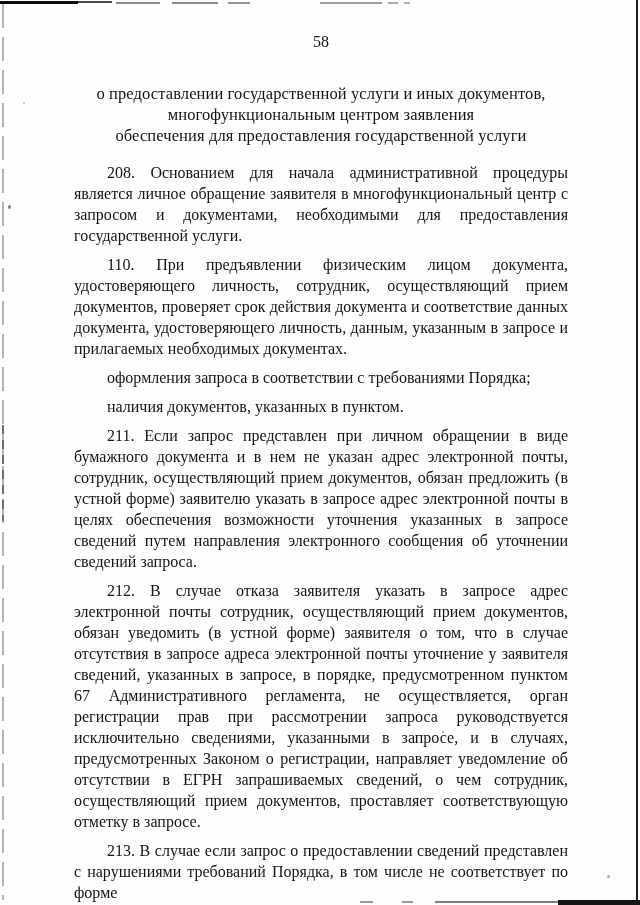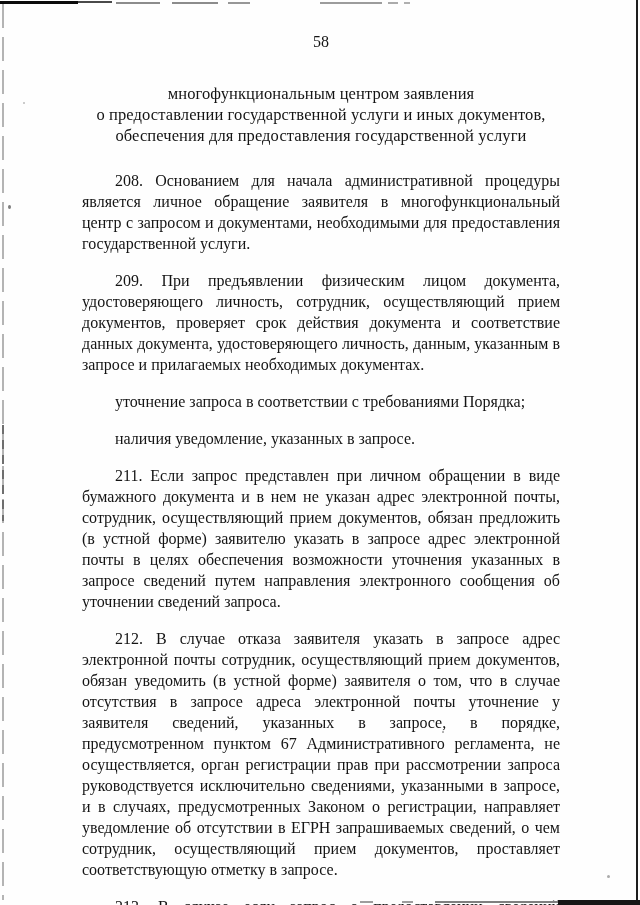--- a/index.html
+++ b/index.html
@@ -20,21 +20,21 @@
   .heading {
     position: absolute; top: 83px; left: 66px; width: 510px;
     text-align: center; font-size: 16.5px; line-height: 21px;
     letter-spacing: 0.1px;
   }
   .body-text {
     position: absolute; top: 154px; left: 66px; width: 510px;
     font-size: 16px; line-height: 21px;
     text-align: justify;
   }
-  .body-text p { margin: 16px; text-indent: 33px; }
+  .body-text p { margin: 8px; text-indent: 33px; }
 
   
   .artifact { position: absolute; pointer-events: none; }
   .top-1 { left: 0;   top: 1px; width: 78px;  height: 3px; background: #0b0b0b; }
   .top-2 { left: 78px; top: 1px; width: 34px; height: 2px; background: #4a4a4a; }
   .top-3 { left: 116px; top: 2px; width: 44px; height: 2px; background: #8c8c8c; }
   .top-4 { left: 172px; top: 2px; width: 46px; height: 2px; background: #8c8c8c; }
   .top-5 { left: 228px; top: 2px; width: 22px; height: 2px; background: #979797; }
   .top-6 { left: 320px; top: 2px; width: 62px; height: 2px; background: #9c9c9c; }
   .top-7 { left: 388px; top: 2px; width: 10px; height: 2px; background: #ababab; }
@@ -64,30 +64,30 @@
   .speck-4 { left: 442px; top: 731px; width: 2px; height: 2px; background: #999; border-radius: 50%; }
 </style>
 </head>
 <body>
 
 <div class="page">
 
   <div class="page-number">58</div>
 
   <div class="heading">
+    <div>о предоставлении государственной услуги и иных документов,</div>
     <div>многофункциональным центром заявления</div>
-    <div>о предоставлении государственной услуги и иных документов,</div>
     <div>обеспечения для предоставления государственной услуги</div>
   </div>
 
   <div class="body-text">
     <p>208. Основанием для начала административной процедуры является личное обращение заявителя в многофункциональный центр с запросом и документами, необходимыми для предоставления государственной услуги.</p>
-    <p>209. При предъявлении физическим лицом документа, удостоверяющего личность, сотрудник, осуществляющий прием документов, проверяет срок действия документа и соответствие данных документа, удостоверяющего личность, данным, указанным в запросе и прилагаемых необходимых документах.</p>
-    <p>уточнение запроса в соответствии с требованиями Порядка;</p>
-    <p>наличия уведомление, указанных в запросе.</p>
+    <p>110. При предъявлении физическим лицом документа, удостоверяющего личность, сотрудник, осуществляющий прием документов, проверяет срок действия документа и соответствие данных документа, удостоверяющего личность, данным, указанным в запросе и прилагаемых необходимых документах.</p>
+    <p>оформления запроса в соответствии с требованиями Порядка;</p>
+    <p>наличия документов, указанных в пунктом.</p>
     <p>211. Если запрос представлен при личном обращении в виде бумажного документа и в нем не указан адрес электронной почты, сотрудник, осуществляющий прием документов, обязан предложить (в устной форме) заявителю указать в запросе адрес электронной почты в целях обеспечения возможности уточнения указанных в запросе сведений путем направления электронного сообщения об уточнении сведений запроса.</p>
     <p>212. В случае отказа заявителя указать в запросе адрес электронной почты сотрудник, осуществляющий прием документов, обязан уведомить (в устной форме) заявителя о том, что в случае отсутствия в запросе адреса электронной почты уточнение у заявителя сведений, указанных в запросе, в порядке, предусмотренном пунктом 67 Административного регламента, не осуществляется, орган регистрации прав при рассмотрении запроса руководствуется исключительно сведениями, указанными в запросе, и в случаях, предусмотренных Законом о регистрации, направляет уведомление об отсутствии в ЕГРН запрашиваемых сведений, о чем сотрудник, осуществляющий прием документов, проставляет соответствующую отметку в запросе.</p>
     <p>213. В случае если запрос о предоставлении сведений представлен с нарушениями требований Порядка, в том числе не соответствует по форме</p>
   </div>
 
   <div class="artifact top-1"></div>
   <div class="artifact top-2"></div>
   <div class="artifact top-3"></div>
   <div class="artifact top-4"></div>
   <div class="artifact top-5"></div>

